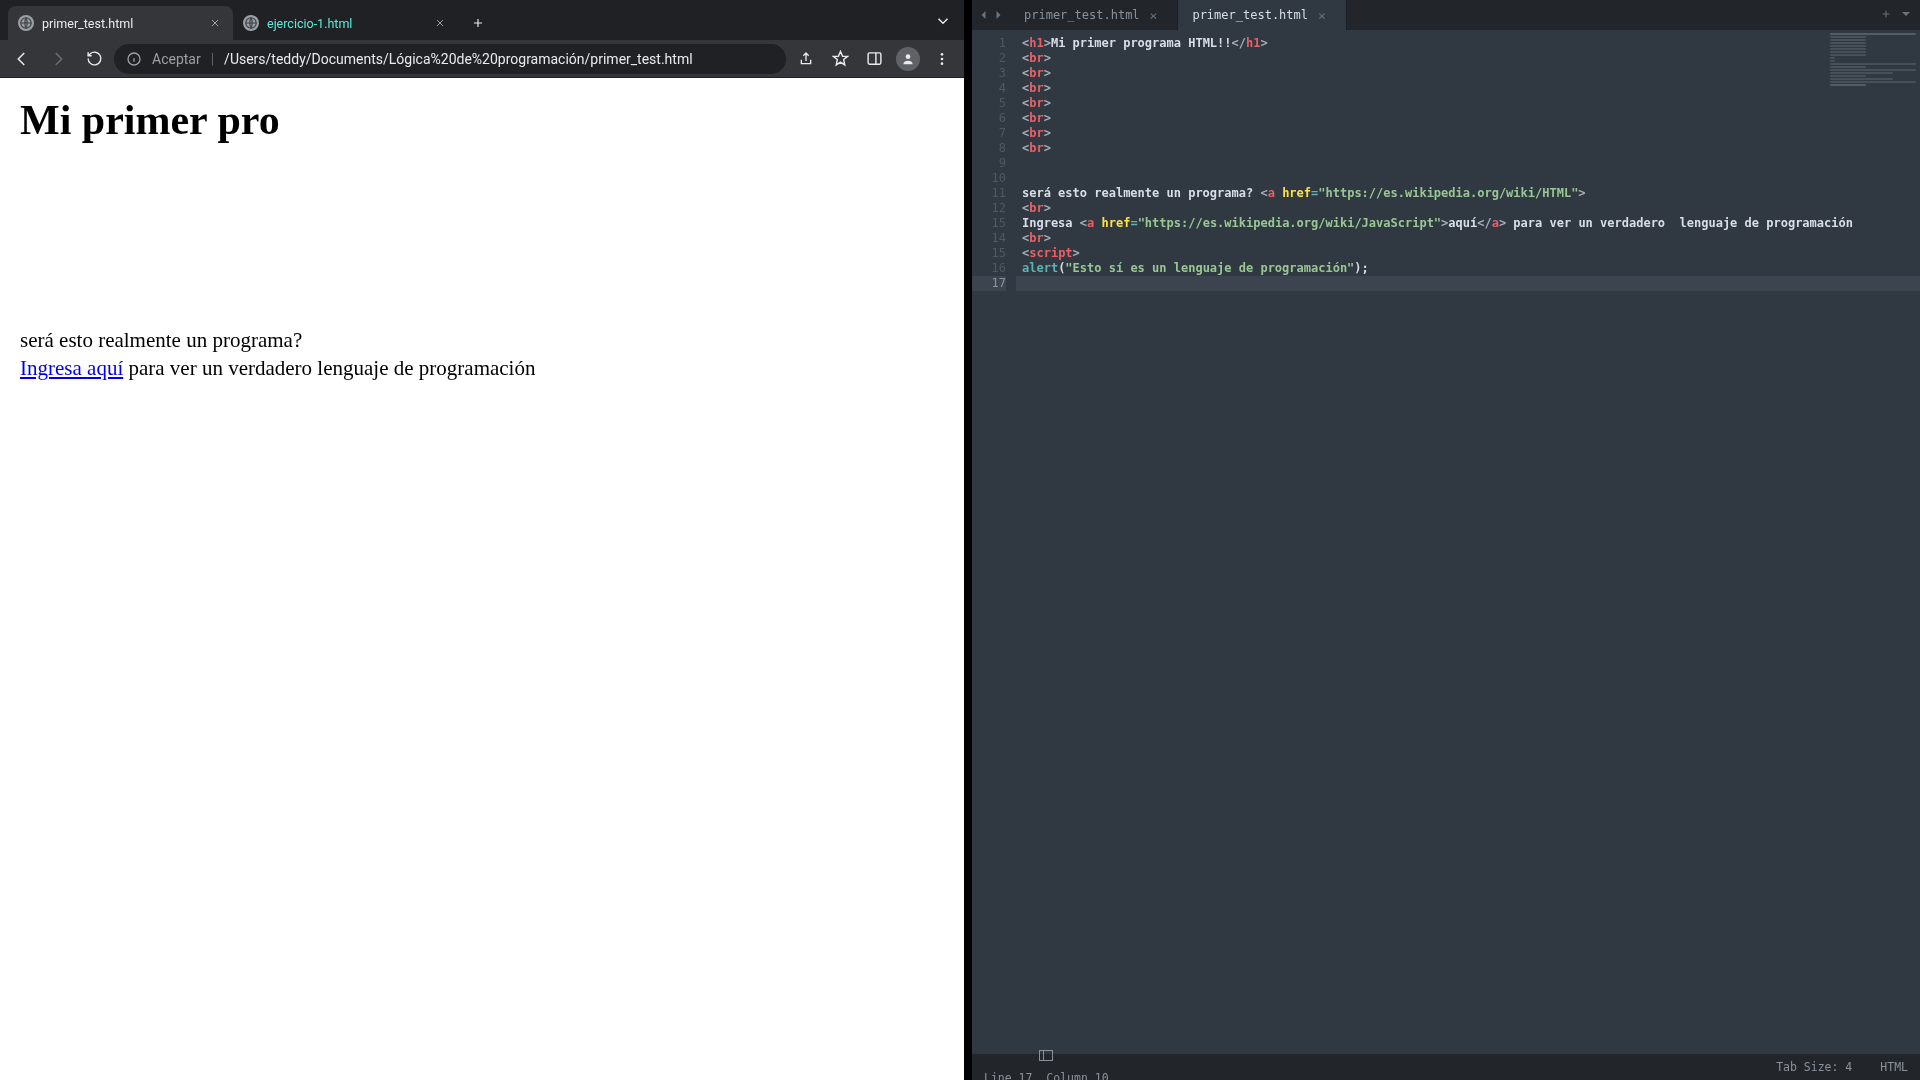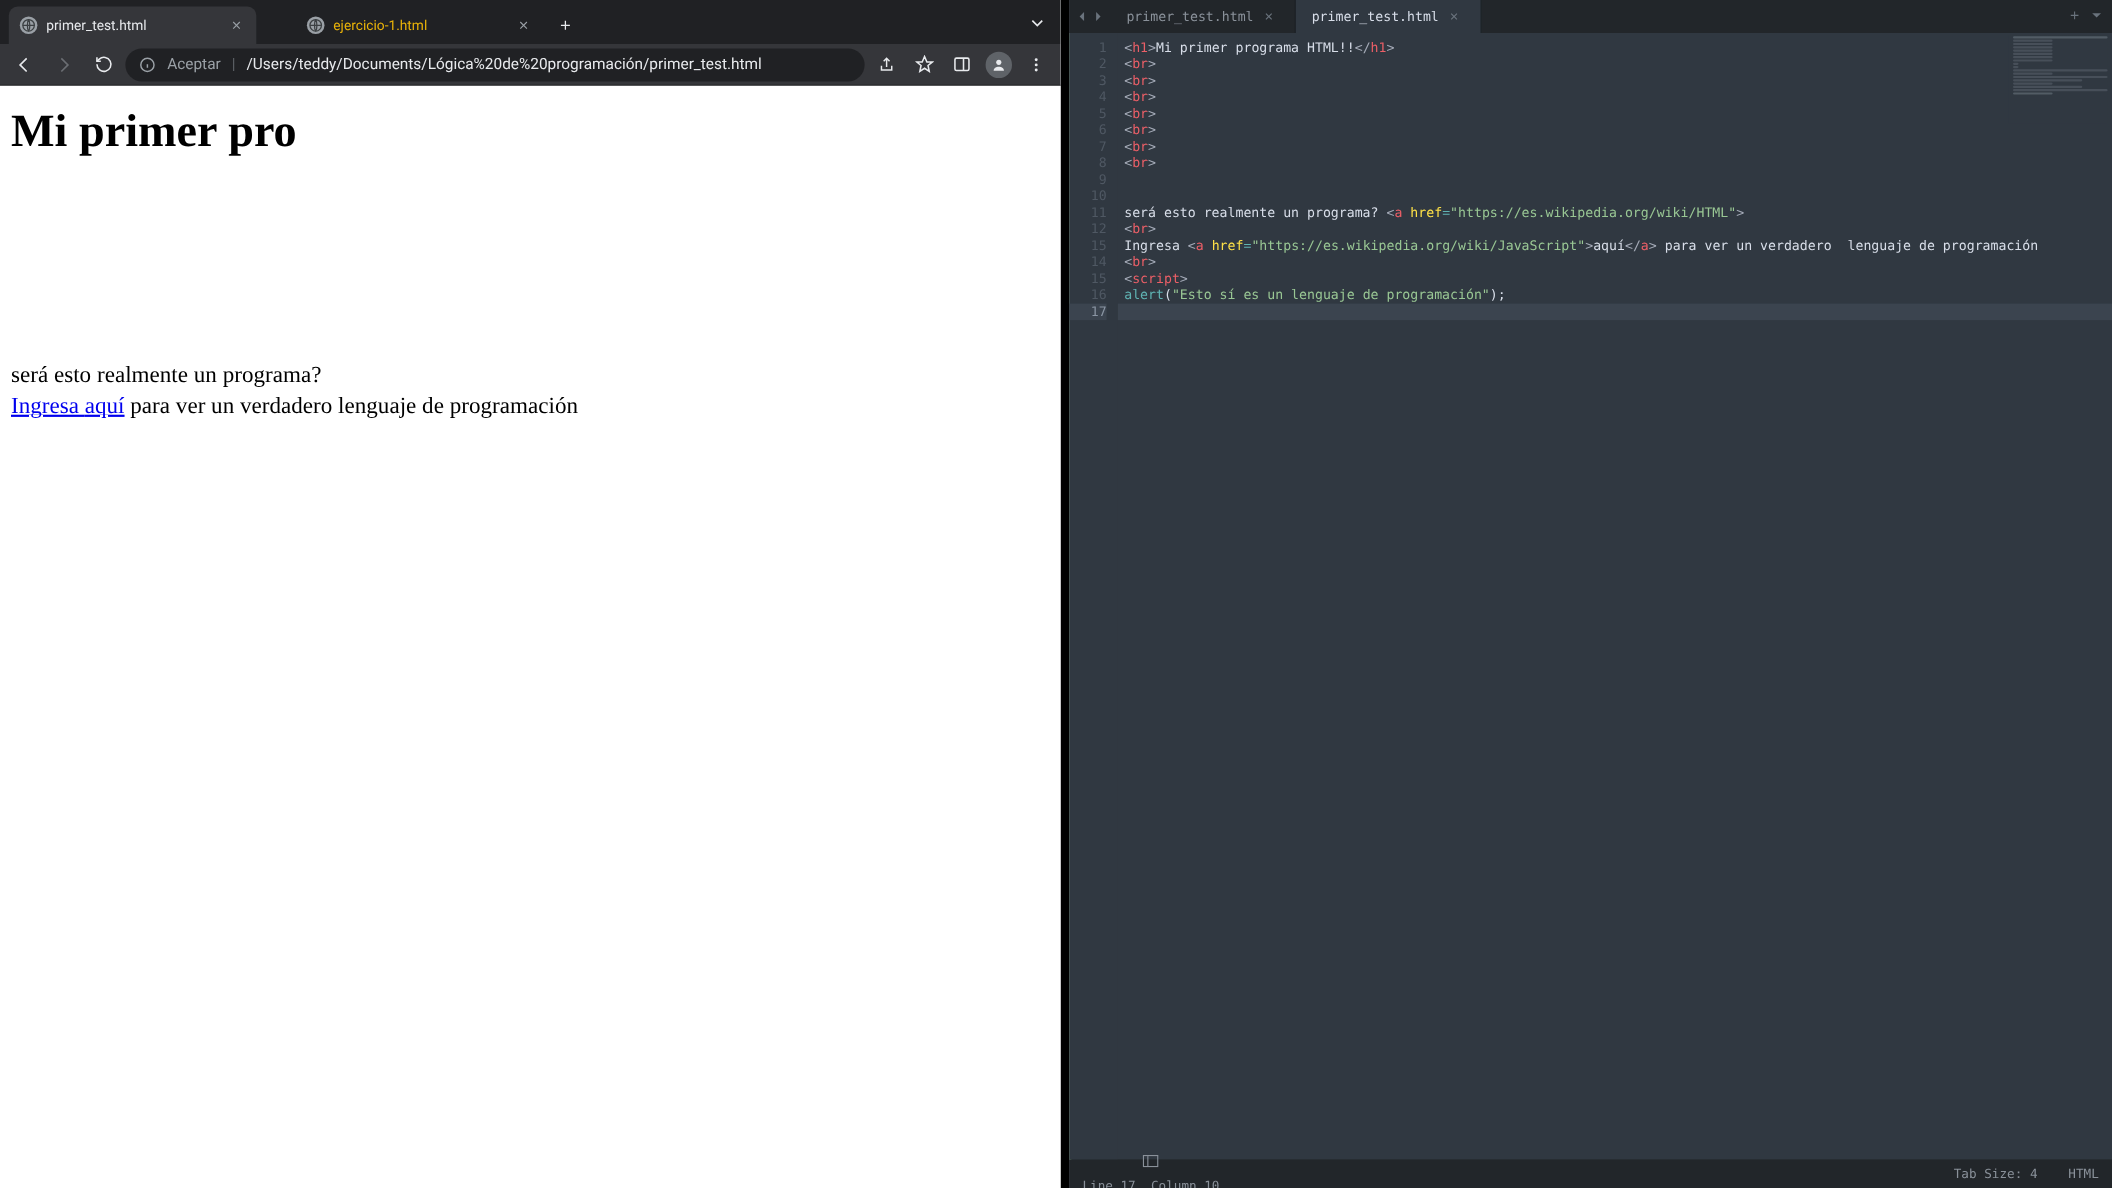--- a/index.html
+++ b/index.html
@@ -3,41 +3,41 @@
 <meta charset="utf-8">
 <style>
   * { box-sizing: border-box; margin: 0; padding: 0; }
   html, body { width: 1920px; height: 1080px; overflow: hidden; font-family: -apple-system, BlinkMacSystemFont, "Segoe UI", Roboto, sans-serif; }
   .root { display: flex; width: 100%; height: 100%; }
 
   
   .browser { width: 964px; height: 100%; background: #fff; display: flex; flex-direction: column; position: relative; }
   .tabstrip { height: 40px; background: #202124; display: flex; align-items: flex-end; padding: 0 8px 0 8px; gap: 0; }
   .tab { height: 34px; background: #35363a; color: #e8eaed; font-size: 12.5px; display: flex; align-items: center; padding: 0 10px; border-radius: 8px 8px 0 0; min-width: 225px; gap: 8px; position: relative; }
-  .tab.inactive { background: transparent; color: #eab308; margin-left: 36px; }
+  .tab.inactive { background: transparent; color: #5eead4; }
   .tab .favicon { width: 16px; height: 16px; border-radius: 50%; background: #9aa0a6; display:flex; align-items:center; justify-content:center;}
   .tab .favicon svg { width:14px; height:14px; }
   .tab .title { flex: 1; white-space: nowrap; overflow: hidden; text-overflow: ellipsis; }
   .tab .close { width: 16px; height: 16px; color: #9aa0a6; display:flex; align-items:center; justify-content:center; border-radius:50%; }
   .newtab { width: 28px; height: 28px; margin-left: 6px; margin-bottom: 3px; display:flex; align-items:center; justify-content:center; color:#e8eaed; border-radius:50%; }
   .tabstrip-right { margin-left:auto; margin-bottom:6px; color:#e8eaed; display:flex; align-items:center; padding-right:4px;}
   .tabstrip-right svg{width:18px;height:18px;}
 
   .toolbar { height: 38px; background: #35363a; display: flex; align-items: center; padding: 0 6px; gap: 4px; border-bottom:1px solid #202124;}
   .tb-btn { width: 32px; height: 32px; display:flex; align-items:center; justify-content:center; color:#e8eaed; border-radius:50%; }
   .tb-btn.dis { color:#6b6e73; }
   .omnibox { flex:1; height:30px; background:#202124; border-radius:15px; display:flex; align-items:center; padding:0 12px; gap:10px; color:#e8eaed; font-size:14px;}
   .omnibox .info-icon{color:#9aa0a6; display:flex;}
   .omnibox .scheme { color:#9aa0a6; }
   .omnibox .sep { color:#5f6368; }
   .omnibox .path { color:#e8eaed; white-space:nowrap; overflow:hidden; }
   .toolbar-right { display:flex; align-items:center; gap:2px; }
   .avatar { width:24px; height:24px; border-radius:50%; background:#5f6368; display:flex; align-items:center; justify-content:center;}
 
-  .page { flex:1; background:#fff; color:#000; padding: 8px 10px; font-family: "Times New Roman", serif; position:relative; overflow:hidden;}
+  .page { flex:1; background:#fff; color:#000; padding: 8px 20px; font-family: "Times New Roman", serif; position:relative; overflow:hidden;}
   .page h1 { font-size: 42px; font-weight: bold; margin: 10px 0 0 0;}
   .page .body { margin-top: 182px; font-size: 21px; line-height: 1.35;}
   .page a { color: #0000EE; text-decoration: underline; }
 
   
   .dialog { position:absolute; top: 80px; left: 253px; width: 451px; background:#292a2d; color:#e8eaed; border-radius:8px; box-shadow: 0 4px 20px rgba(0,0,0,.35); padding: 20px 20px 16px 20px; font-family: -apple-system, sans-serif;}
   .dialog .dlg-title { font-size: 14px; font-weight: 500; margin-bottom: 14px;}
   .dialog .dlg-msg { font-size: 13px; color:#d0d3d7; margin-bottom: 24px;}
   .dialog .dlg-actions { display:flex; justify-content:flex-end; }
   .dialog button { background:#8ab4f8; color:#202124; border:none; border-radius:4px; padding: 8px 20px; font-size:13px; cursor:pointer; outline:1px solid #4a6fb5;}
@@ -52,21 +52,21 @@
   .arrow-group .arr{color:#6a737d;display:flex;}
   .etab { display:flex; align-items:center; padding: 0 20px 0 14px; font-size:12px; color:#8a919a; gap:10px; position:relative; border-right:1px solid #1b1e22;}
   .etab.active { background:#303841; color:#d8dee9; }
   .etab .eclose { color:#6a737d; font-size:13px;}
   .etabs-right{margin-left:auto;display:flex;align-items:center;padding:0 8px;gap:8px;color:#6a737d;}
 
   .code-wrap{flex:1; display:flex; overflow:hidden; position:relative;}
   .gutter { width:44px; background:#303841; text-align:right; padding: 6px 10px 0 0; color:#4f5863; font-size:12px; line-height:15px; user-select:none;}
   .gutter .gl{height:15px;}
   .gutter .gl.current{background:#3b444f;color:#8a95a3;}
-  .code { flex:1; padding: 6px 0 0 6px; font-size:12px; line-height:15px; white-space:pre; overflow:hidden; position:relative;}
+  .code { flex:1; padding: 6px 0 0 6px; font-size:12px; line-height:15px; white-space:pre; overflow:hidden; position:relative;font-weight:bold;}
   .code .ln{height:15px; display:block;}
   .code .current-bg{position:absolute;left:0;right:0;height:15px;background:#3b444f;}
 
   
   .p  { color:#d8dee9; }           
   .punct { color:#a6acb9; }        
   .tag { color:#ec5f67; }          
   .attr{ color:#fde047;text-align:center; }          
   .op  { color:#5fb3b3; }          
   .str { color:#99c794; }          

